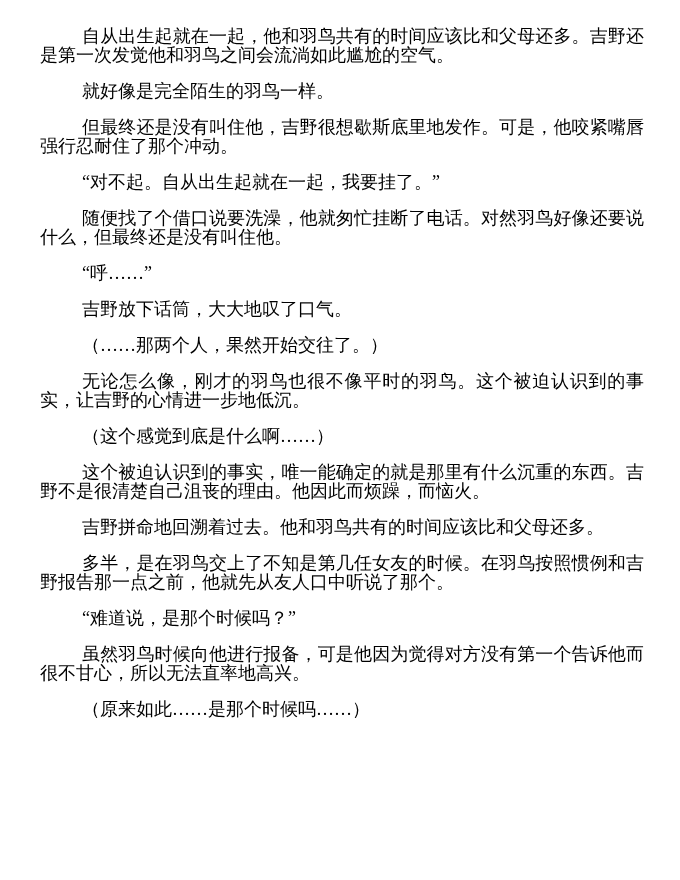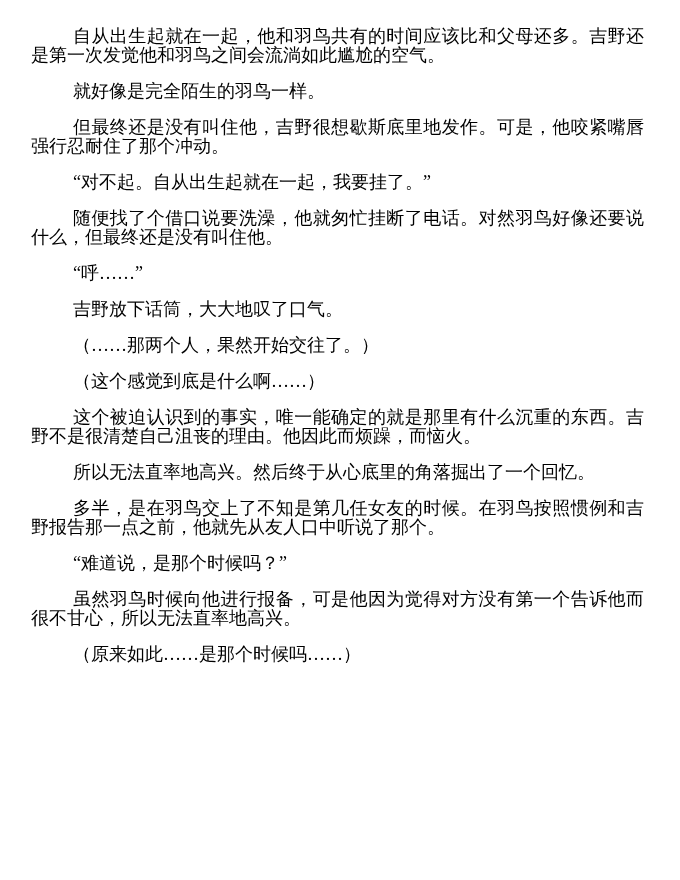--- a/index.html
+++ b/index.html
@@ -11,21 +11,21 @@
     width: 680px;
     height: 880px;
     overflow: hidden;
     color: #000000;
     font-family: "Liberation Serif", "DejaVu Serif", serif;
   }
   .page {
     box-sizing: border-box;
     width: 680px;
     height: 880px;
-    padding: 27px 36px 20px 31px;
+    padding: 27px 36px 20px 40px;
     background: #ffffff;
   }
   .para {
     margin: 0 0 17px 0;
     font-size: 18px;
     line-height: 19px;
     letter-spacing: 0;
     text-indent: 42px;
     text-align: justify;
     word-break: break-all;
@@ -37,20 +37,21 @@
 
 <div class="page">
   <p class="para">自从出生起就在一起，他和羽鸟共有的时间应该比和父母还多。吉野还是第一次发觉他和羽鸟之间会流淌如此尴尬的空气。</p>
   <p class="para">就好像是完全陌生的羽鸟一样。</p>
   <p class="para">但最终还是没有叫住他，吉野很想歇斯底里地发作。可是，他咬紧嘴唇强行忍耐住了那个冲动。</p>
   <p class="para">“对不起。自从出生起就在一起，我要挂了。”</p>
   <p class="para">随便找了个借口说要洗澡，他就匆忙挂断了电话。对然羽鸟好像还要说什么，但最终还是没有叫住他。</p>
   <p class="para">“呼……”</p>
   <p class="para">吉野放下话筒，大大地叹了口气。</p>
   <p class="para">（……那两个人，果然开始交往了。）</p>
+  <p class="para">无论怎么像，刚才的羽鸟也很不像平时的羽鸟。这个被迫认识到的事实，让吉野的心情进一步地低沉。</p>
   <p class="para">（这个感觉到底是什么啊……）</p>
   <p class="para">这个被迫认识到的事实，唯一能确定的就是那里有什么沉重的东西。吉野不是很清楚自己沮丧的理由。他因此而烦躁，而恼火。</p>
-  <p class="para">所以无法直率地高兴。然后终于从心底里的角落掘出了一个回忆。</p>
+  <p class="para">吉野拼命地回溯着过去。他和羽鸟共有的时间应该比和父母还多。</p>
   <p class="para">多半，是在羽鸟交上了不知是第几任女友的时候。在羽鸟按照惯例和吉野报告那一点之前，他就先从友人口中听说了那个。</p>
   <p class="para">“难道说，是那个时候吗？”</p>
   <p class="para">虽然羽鸟时候向他进行报备，可是他因为觉得对方没有第一个告诉他而很不甘心，所以无法直率地高兴。</p>
   <p class="para">（原来如此……是那个时候吗……）</p>
 </div>
 
 </body></html>

